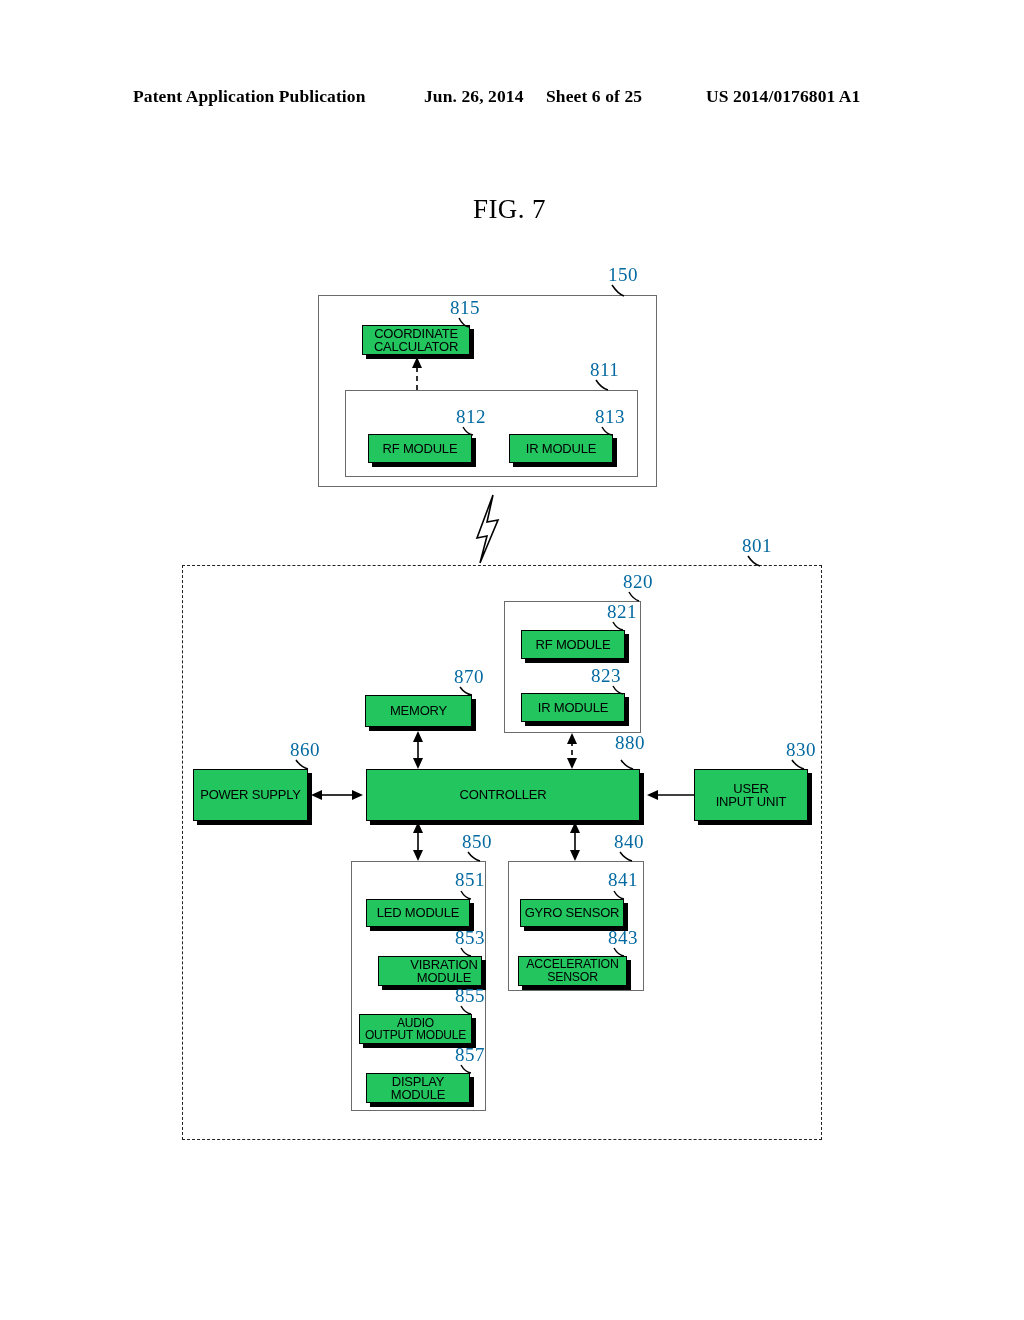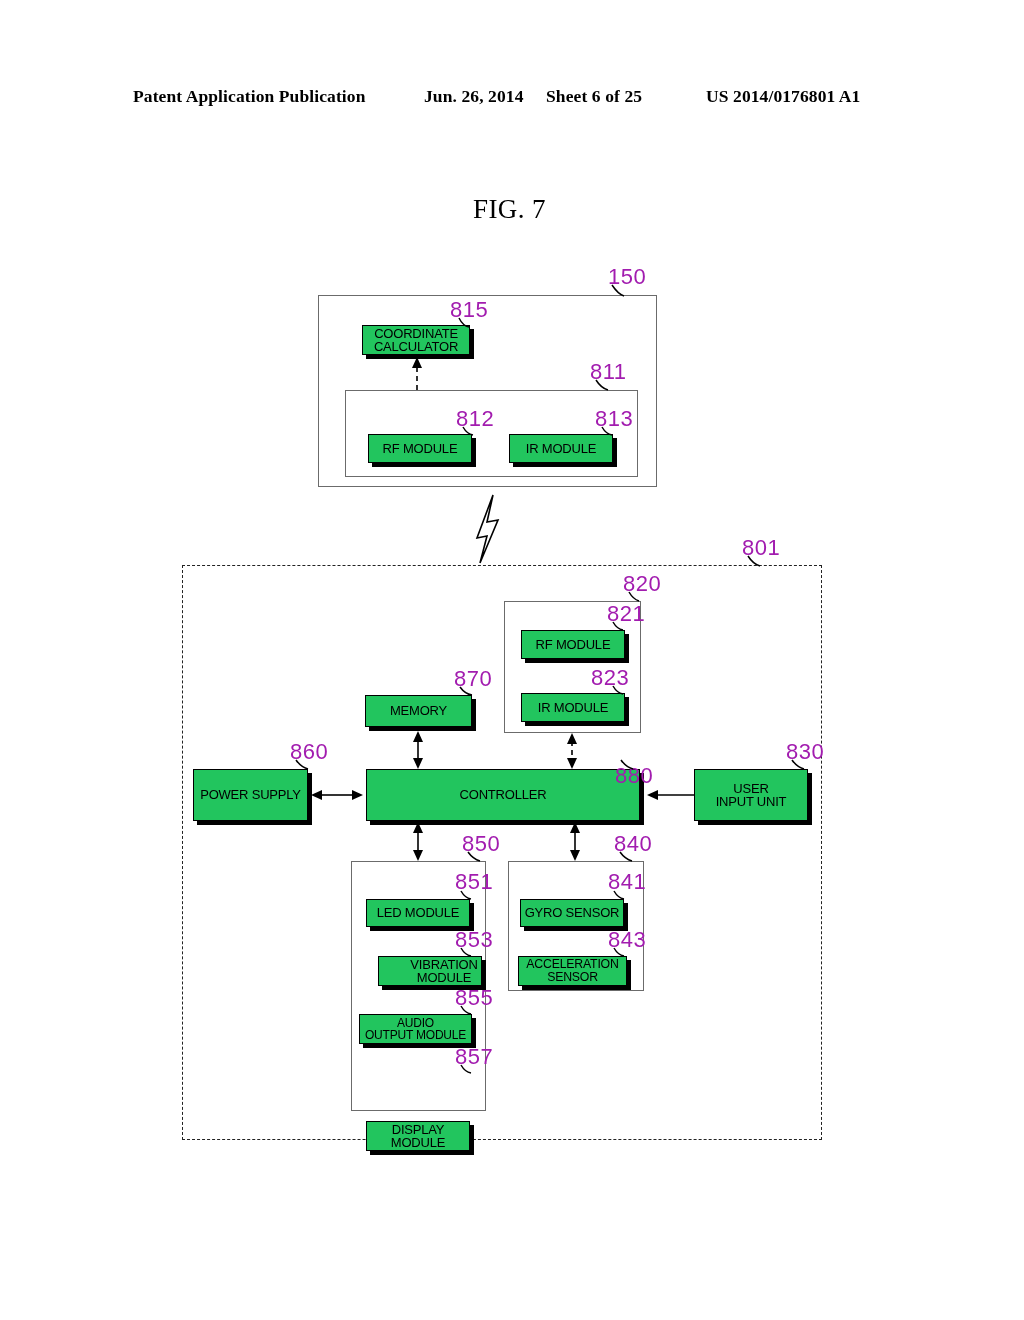--- a/index.html
+++ b/index.html
@@ -72,24 +72,24 @@
   .dashed-box {
     position: absolute;
     border: 1.8px dashed #222;
     box-sizing: border-box;
     background: transparent;
   }
 
   
   .ref {
     position: absolute;
-    font-family: Liberation Sans, sans-serif;
-    font-size: 22px;
+    font-family: Liberation Serif, serif;
+    font-size: 19px;
     letter-spacing: 0.5px;
-    color: #a21caf;
+    color: #0369a1;
     white-space: nowrap;
   }
 
   svg.overlay {
     position: absolute;
     left: 0; top: 0;
     width: 1024px; height: 1320px;
     pointer-events: none;
   }
 </style>
@@ -160,21 +160,21 @@
 <div class="sbox" style="left:378px; top:956px; width:104px; height:30px;padding-left:28px;">
   <span>VIBRATION
 MODULE</span>
 </div>
 
 <div class="sbox" style="left:359px; top:1014px; width:113px; height:30px; font-size:12px;">
   <span>AUDIO
 OUTPUT MODULE</span>
 </div>
 
-<div class="sbox" style="left:366px; top:1073px; width:104px; height:30px;margin-top:48px;">
+<div class="sbox" style="left:366px; top:1073px; width:104px; height:30px;">
   <span>DISPLAY
 MODULE</span>
 </div>
 
 <div class="obox" style="left:508px; top:861px; width:136px; height:130px;"></div>
 
 <div class="sbox" style="left:520px; top:899px; width:104px; height:28px;">
   <span>GYRO SENSOR</span>
 </div>
 
@@ -188,21 +188,21 @@
 <div class="ref" style="left:590px; top:359px;">811</div>
 <div class="ref" style="left:456px; top:406px;">812</div>
 <div class="ref" style="left:595px; top:406px;">813</div>
 
 <div class="ref" style="left:742px; top:535px;">801</div>
 <div class="ref" style="left:623px; top:571px;">820</div>
 <div class="ref" style="left:607px; top:601px;">821</div>
 <div class="ref" style="left:591px; top:665px;">823</div>
 <div class="ref" style="left:454px; top:666px;">870</div>
 <div class="ref" style="left:290px; top:739px;">860</div>
-<div class="ref" style="left:615px; top:763px;text-align:center;">880</div>
+<div class="ref" style="left:615px; top:732px;text-align:center;">880</div>
 <div class="ref" style="left:786px; top:739px;">830</div>
 <div class="ref" style="left:462px; top:831px;">850</div>
 <div class="ref" style="left:455px; top:869px;">851</div>
 <div class="ref" style="left:455px; top:927px;">853</div>
 <div class="ref" style="left:455px; top:985px;">855</div>
 <div class="ref" style="left:455px; top:1044px;">857</div>
 <div class="ref" style="left:614px; top:831px;">840</div>
 <div class="ref" style="left:608px; top:869px;">841</div>
 <div class="ref" style="left:608px; top:927px;">843</div>
 

